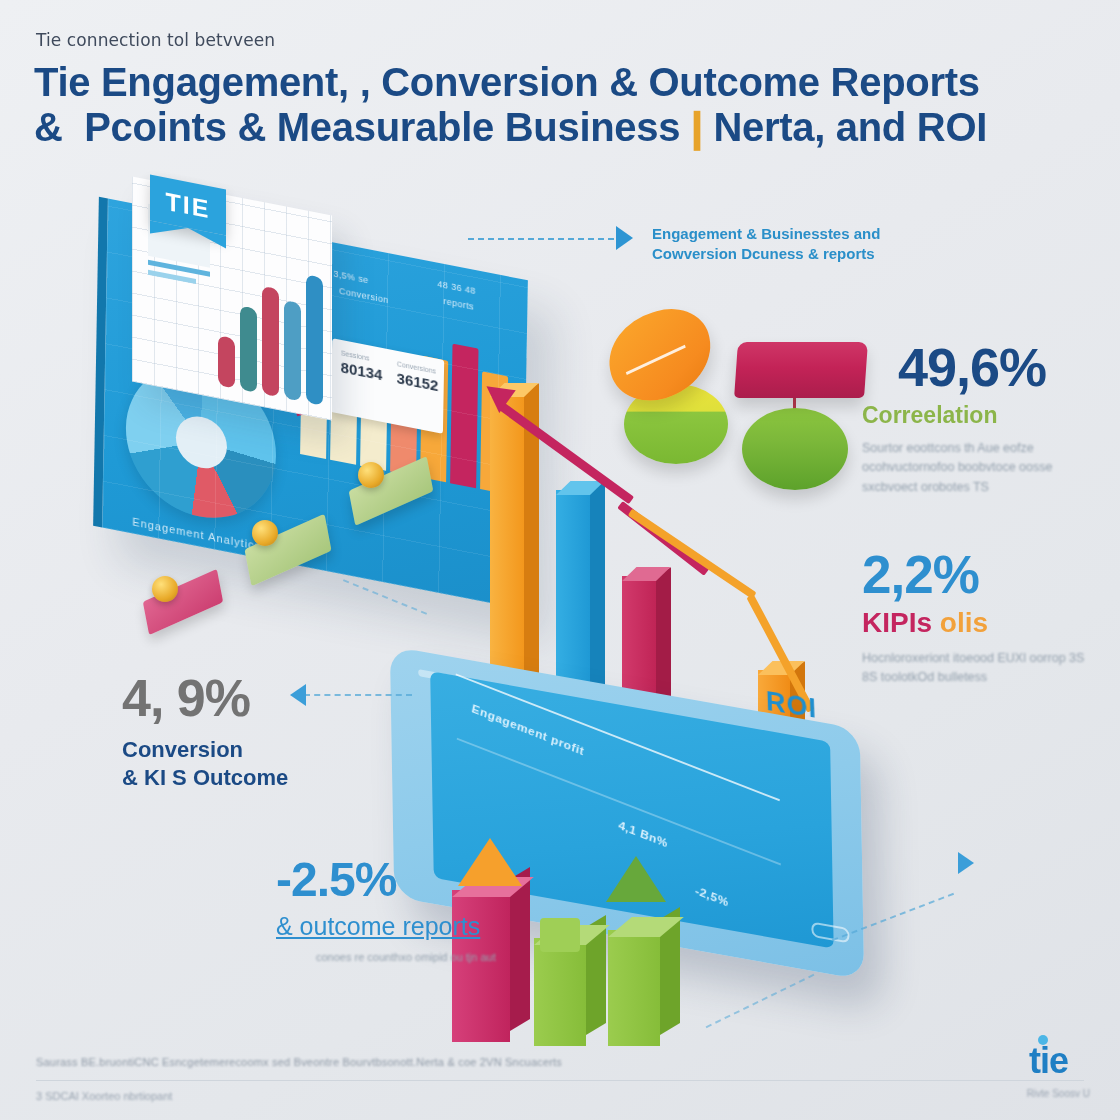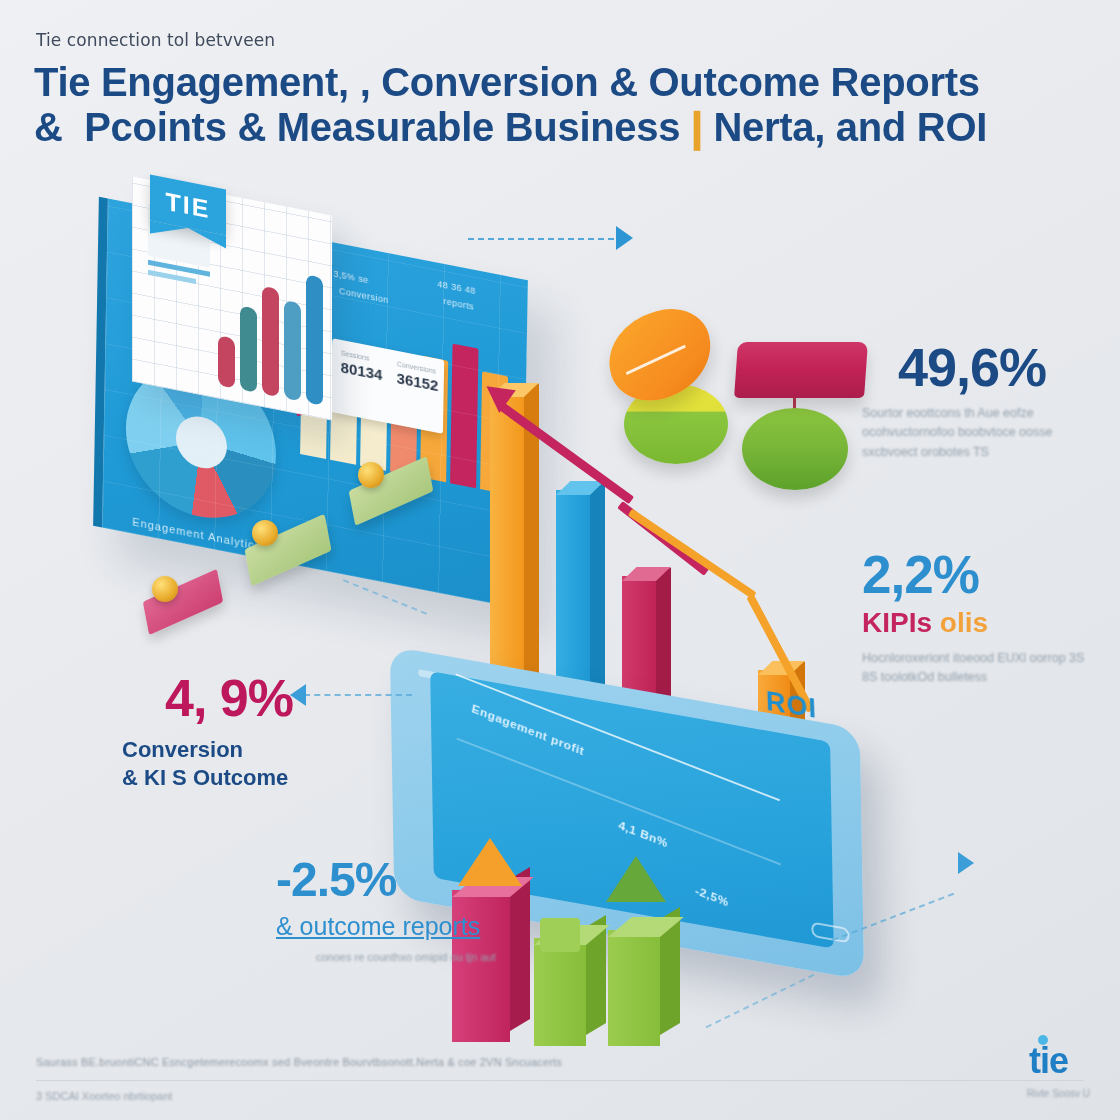--- a/index.html
+++ b/index.html
@@ -207,20 +207,24 @@
       <div class="cbar" style="left:22px; height:84px; background:#3f8b8f;"></div>
       <div class="cbar" style="left:44px; height:108px;background:#c4455f;"></div>
       <div class="cbar" style="left:66px; height:98px; background:#4e9ec4;"></div>
       <div class="cbar" style="left:88px; height:128px;background:#2f8fc4;"></div>
     </div>
   </div>
   <div class="abs tietag">TIE</div>
 
   <div class="abs dash" style="left:468px;top:238px;width:146px;"></div>
   <div class="abs arrowhead" style="left:616px;top:226px;"></div>
+  <div class="abs anno">
+    <div>Engagement &amp; Businesstes  and</div>
+    <div>Cowversion Dcuness &amp; reports</div>
+  </div>
 
   <div class="abs stem" style="left:660px;top:370px;height:66px;"></div>
   <div class="abs pieB"></div>
   <div class="abs pieA"></div>
   <div class="abs stem" style="left:793px;top:376px;height:60px;background:#b8394f;"></div>
   <div class="abs pieD"></div>
   <div class="abs pieC"></div>
 
   <div class="abs" style="left:470px;top:380px;width:360px;height:500px;">
 
@@ -305,34 +309,35 @@
 
   <div class="abs dash" style="left:304px;top:694px;width:108px;opacity:.75;"></div>
   <div class="abs" style="left:290px;top:684px;width:0;height:0;border-right:16px solid #3b9ed9;border-top:11px solid transparent;border-bottom:11px solid transparent;"></div>
   <div class="abs dash" style="left:828px;top:916px;width:130px;transform:rotate(-21deg);opacity:.7;"></div>
   <div class="abs" style="left:958px;top:852px;width:0;height:0;border-left:16px solid #3b9ed9;border-top:11px solid transparent;border-bottom:11px solid transparent;"></div>
   <div class="abs dash" style="left:340px;top:596px;width:90px;transform:rotate(22deg);opacity:.55;"></div>
   <div class="abs dash" style="left:700px;top:1000px;width:120px;transform:rotate(-26deg);opacity:.55;"></div>
 
   <div class="abs" style="left:862px;top:340px;width:238px;">
     <div class="stat-num" style="font-size:54px;color:#1b4a85;margin-left:36px;">49,6%</div>
+    <div class="stat-lbl" style="font-size:23px;color:#8cb54a;margin-top:8px;">Correelation</div>
     <div class="stat-body" style="margin-top:10px;">Sourtor eoottcons th Aue eofze ocohvuctornofoo boobvtoce oosse sxcbvoect orobotes TS</div>
   </div>
 
   <div class="abs" style="left:862px;top:548px;width:238px;">
     <div class="stat-num" style="font-size:53px;color:#2e8fcf;">2,2%</div>
     <div class="stat-lbl" style="font-size:28px;margin-top:6px;">
       <span style="color:#c4255f;">KIPIs</span>
       <span style="color:#f2a13b;">olis</span>
     </div>
     <div class="stat-body" style="margin-top:10px;">Hocnloroxeriont itoeood EUXl oorrop 3S 8S toolotkOd bulletess</div>
   </div>
 
   <div class="abs" style="left:122px;top:672px;width:280px;">
-    <div class="stat-num" style="font-size:52px;color:#be185d;margin-left:43px;">4, 9%</div>
+    <div class="stat-num" style="font-size:52px;color:#737373;">4, 9%</div>
     <div class="stat-lbl" style="font-size:22px;color:#1b4a85;margin-top:12px;line-height:1.25;">
       <div>Conversion</div>
       <div>&amp; KI S Outcome</div>
     </div>
   </div>
 
   <div class="abs" style="left:276px;top:856px;width:300px;">
     <div class="stat-num" style="font-size:48px;color:#2e8fcf;">-2.5%</div>
     <div style="font-size:25px;color:#2e8fcf;margin-top:8px;text-decoration:underline;">&amp; outcome reports</div>
     <div class="stat-body" style="margin:8px 0 0 40px;font-size:11px;">conoes re counthxo omipid ou tjn aut</div>

